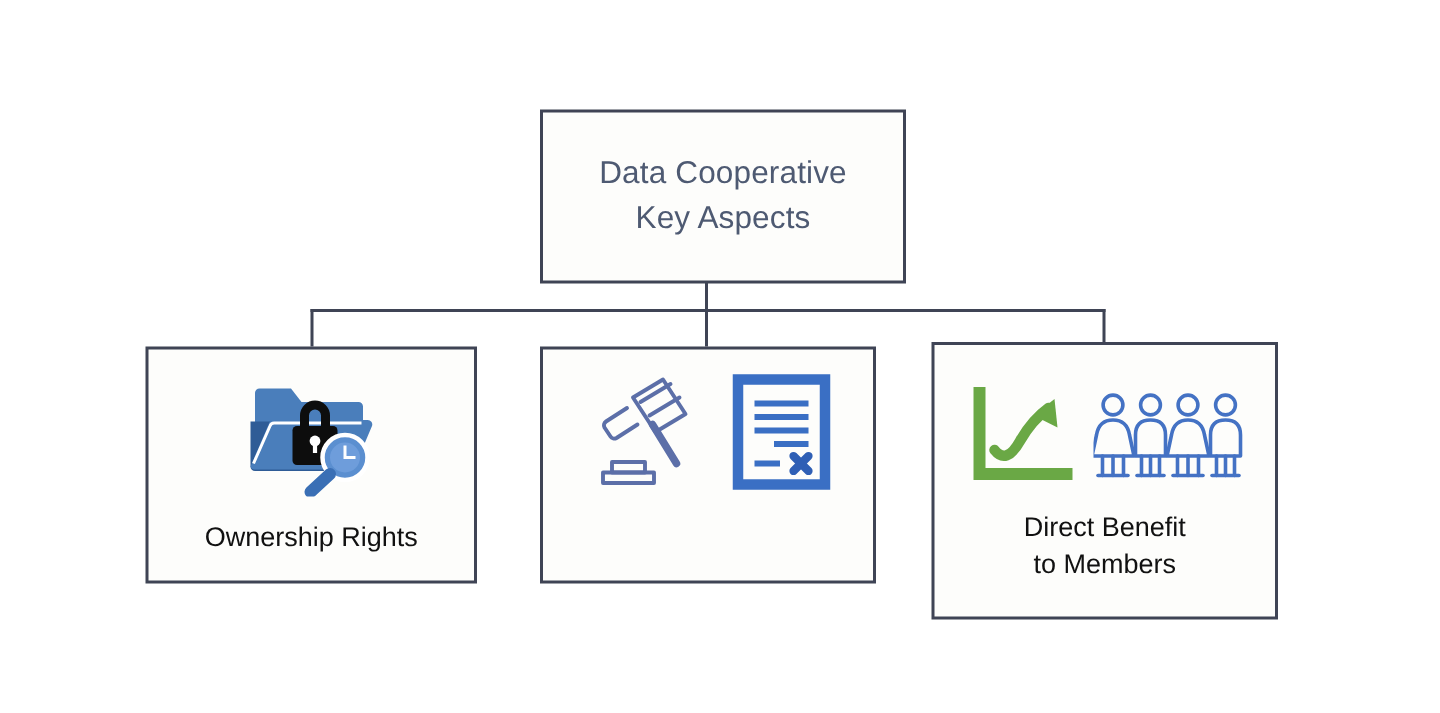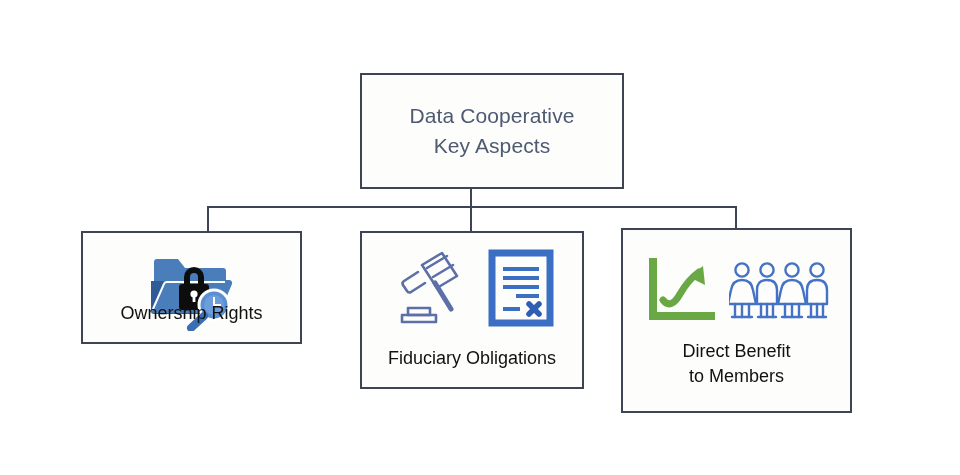--- a/index.html
+++ b/index.html
@@ -27,34 +27,34 @@
     background: #fdfdfb;
     border: 2px solid #3f4455;
     display: flex;
     flex-direction: column;
     align-items: center;
   }
   .node-title {
     position: absolute;
     left: 360px;
     top: 73px;
-    width: 264px;
+    width: 244px;
     height: 116px;
     justify-content: center;
   }
   .node-title .title-text {
     color: #4e5a72;
     font-size: 21px;
     line-height: 30px;
     text-align: center;
     letter-spacing: 0.1px;
     white-space: pre-line;
   }
 
-  .node-1 { left: 81px;  top: 231px; width: 221px; height: 113px; }
+  .node-1 { left: 97px;  top: 231px; width: 221px; height: 158px; }
   .node-2 { left: 360px; top: 231px; width: 224px; height: 158px; }
   .node-3 { left: 621px; top: 228px; width: 231px; height: 185px; text-decoration: underline; }
 
   .node-label {
     color: #111111;
     font-size: 18px;
     line-height: 25px;
     text-align: center;
     white-space: pre-line;
   }
@@ -150,21 +150,20 @@
         <rect x="17" y="27" width="36" height="4" fill="#3a6fc4"></rect>
         <rect x="17" y="36" width="36" height="4" fill="#3a6fc4"></rect>
         <rect x="30" y="45" width="23" height="4" fill="#3a6fc4"></rect>
         <rect x="17" y="58" width="17" height="4" fill="#3a6fc4"></rect>
         <g stroke="#2f5fb5" stroke-width="5.5" stroke-linecap="round">
           <path d="M43 55 l10 10"></path>
           <path d="M53 55 l-10 10"></path>
         </g>
       </svg>
     </div>
-    <div class="node-label">Fiduciary Obligations</div>
   </div>
 
   <div class="node node-3">
     <div class="icon-area">
       <svg width="76" height="72" viewBox="0 0 76 72">
         <path d="M10 6 v54 h58" fill="none" stroke="#6aa845" stroke-width="8" stroke-linecap="square"></path>
         <path d="M20 44 q8 10 17 -6 q8 -14 19 -22" fill="none" stroke="#6aa845" stroke-width="7" stroke-linecap="round"></path>
         <path d="M60 10 l2 19 l-16 -8 z" fill="#6aa845"></path>
       </svg>
       <svg width="102" height="62" viewBox="0 0 102 62">

